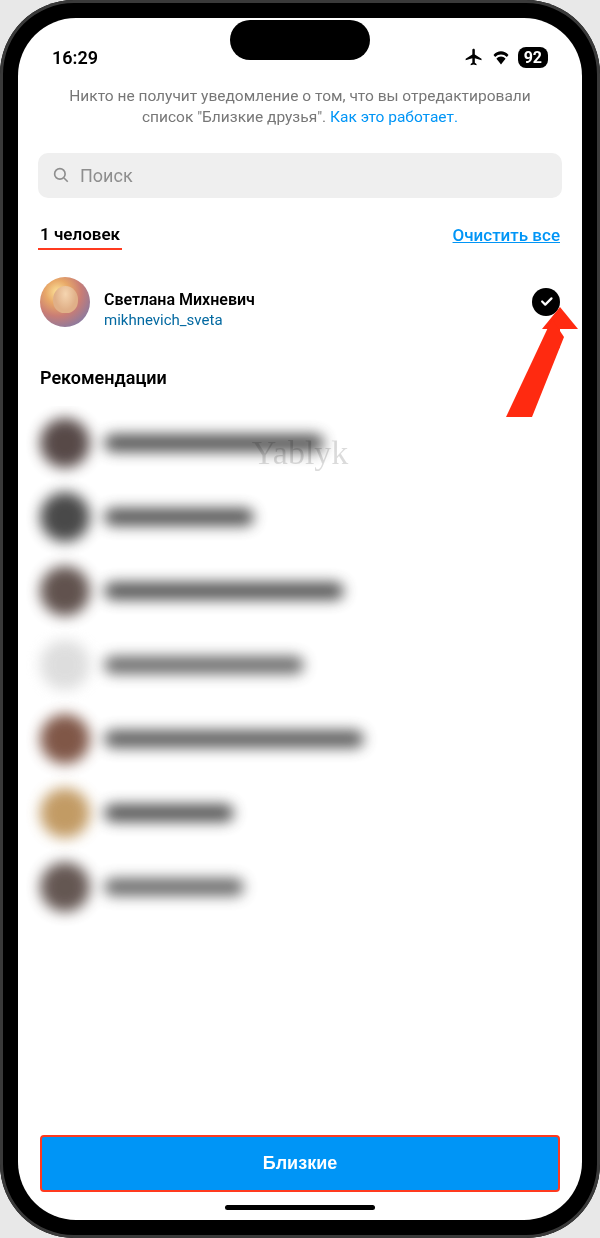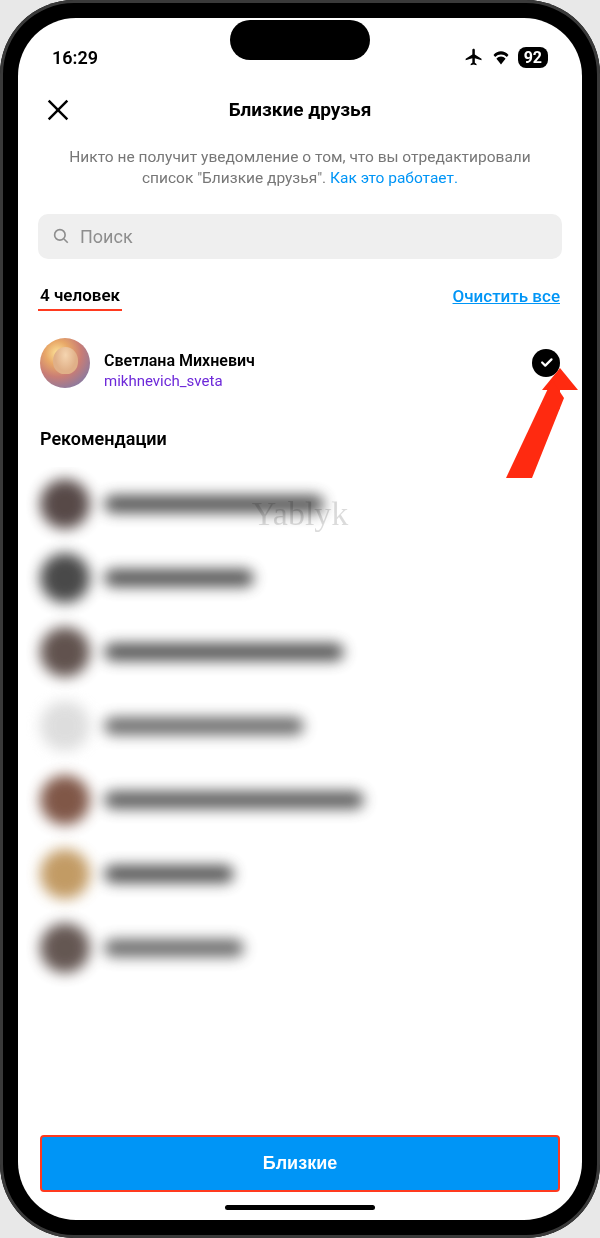--- a/index.html
+++ b/index.html
@@ -134,21 +134,21 @@
     .avatar::after {
       content: "";
       position: absolute;
       top: 18%; left: 25%;
       width: 50%; height: 55%;
       background: radial-gradient(ellipse at 50% 30%, #f5d5b0 0%, #e0b088 60%);
       border-radius: 50% 50% 45% 45%;
     }
     .friend-info { flex: 1; margin-top: 15px; }
     .friend-name { font-size: 16px; font-weight: 600; margin-bottom: 2px; }
-    .friend-username { font-size: 15px; color: #6d28d9; }
+    .friend-username { font-size: 15px; color: #0369a1; }
     .check-circle {
       width: 28px;
       height: 28px;
       background: #000;
       border-radius: 50%;
       display: flex;
       align-items: center;
       justify-content: center;
       cursor: pointer;
     }
@@ -239,45 +239,36 @@
         <svg width="20" height="20" viewBox="0 0 24 24" fill="#000">
             <path d="M21 16v-2l-8-5V3.5c0-.83-.67-1.5-1.5-1.5S10 2.67 10 3.5V9l-8 5v2l8-2.5V19l-2 1.5V22l3.5-1 3.5 1v-1.5L13 19v-5.5l8 2.5z"></path>
           </svg>
         <svg width="20" height="16" viewBox="0 0 24 18" fill="#000">
             <path d="M12 18l3.5-4.5c-1-1-2.2-1.5-3.5-1.5s-2.5.5-3.5 1.5L12 18zm-7-9c2-2 4.4-3 7-3s5 1 7 3l2-2.5C18.5 3.5 15.4 2 12 2S5.5 3.5 3 6.5L5 9zm3.5 4.5c1-1 2.2-1.5 3.5-1.5s2.5.5 3.5 1.5l2-2.5c-1.5-1.5-3.4-2.5-5.5-2.5s-4 1-5.5 2.5l2 2.5z"></path>
           </svg>
         <span class="battery-badge">92</span>
       </div>
     </div>
 
-    <div class="header">
-      <div class="close-btn">
-        <svg width="32" height="32" viewBox="0 0 24 24" fill="none" stroke="#000" stroke-width="1.8">
-            <line x1="5" y1="5" x2="19" y2="19"></line>
-            <line x1="19" y1="5" x2="5" y2="19"></line>
-          </svg>
-      </div>
-      <div class="header-title">Близкие друзья</div>
-    </div>
 
     <div class="info-text">
       <span>Никто не получит уведомление о том, что вы отредактировали список "Близкие друзья". </span><span class="info-link">Как это работает.</span>
     </div>
 
     <div class="search-box">
       <svg width="18" height="18" viewBox="0 0 24 24" fill="none" stroke="#8e8e8e" stroke-width="2.2">
           <circle cx="10.5" cy="10.5" r="7"></circle>
           <line x1="21" y1="21" x2="16" y2="16"></line>
         </svg>
       <span>Поиск</span>
     </div>
 
     <div class="count-row">
       <div class="count-label">
-        <span>4 человек</span>
+        <span>1 человек</span>
         <div class="count-underline"></div>
       </div>
       <div class="clear-all">Очистить все</div>
     </div>
 
     <div class="friend-row">
       <div class="avatar"></div>
       <div class="friend-info">
         <div class="friend-name">Светлана Михневич</div>
         <div class="friend-username">mikhnevich_sveta</div>

